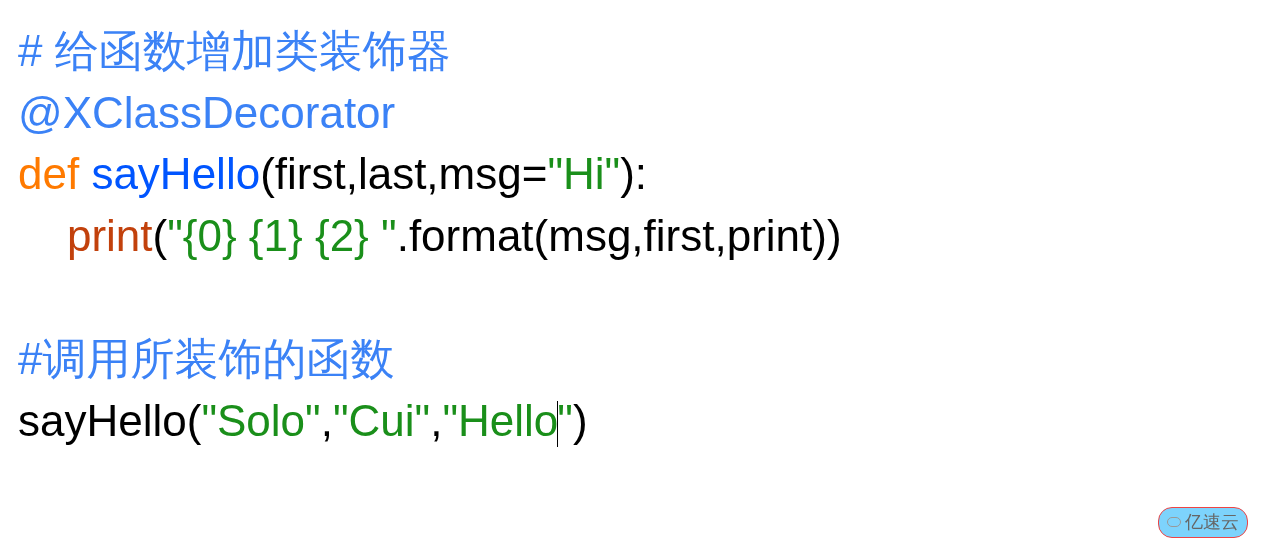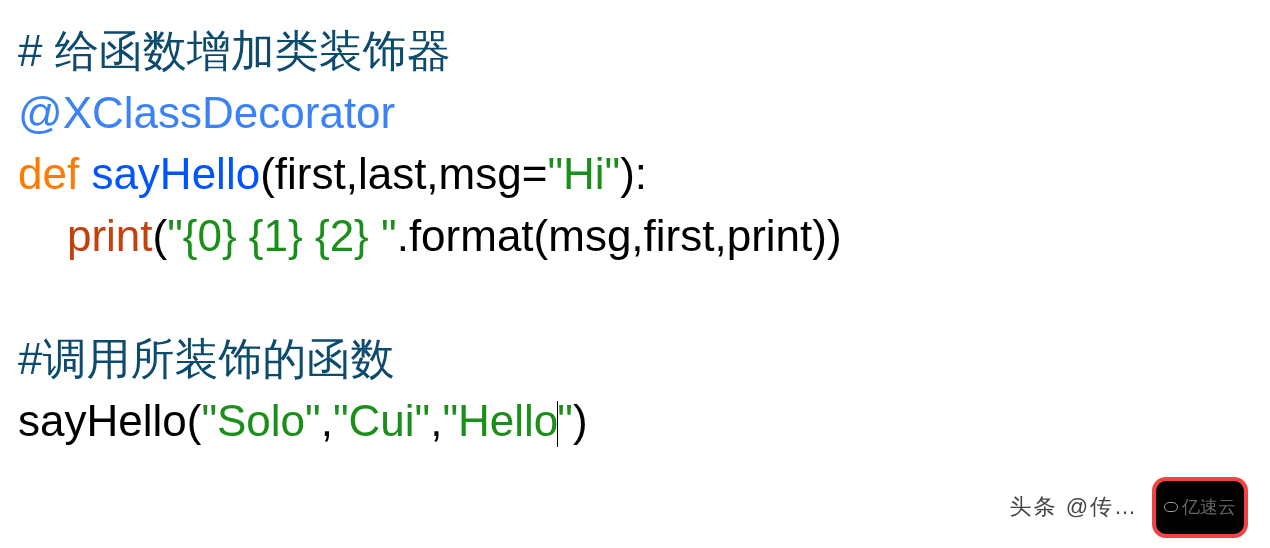--- a/index.html
+++ b/index.html
@@ -8,21 +8,21 @@
       height: 548px;
       background: #ffffff;
       font-family: "Segoe UI", "Microsoft YaHei", Arial, sans-serif;
       font-size: 44px;
       line-height: 1.4;
       padding: 20px 18px;
       position: relative;
       overflow: hidden;
     }
     .code-line { white-space: pre; }
-    .comment { color: #0c4a6e; }
+    .comment { color: #3b82f6; }
     .decorator { color: #3b82f6; }
     .keyword { color: #ff7a00; text-align: center; }
     .func-name { color: #0055ff; }
     .func-call { color: #c2410c; }
     .plain { color: #000000; }
     .string { color: #1a8f1a; }
     .blank-line { height: 62px; }
     .watermark-group {
       position: absolute;
       right: 22px;
@@ -35,26 +35,26 @@
       font-family: "Microsoft YaHei", sans-serif;
     }
     .watermark-left {
       letter-spacing: 2px;
       color: #444;
     }
     .badge {
       display: inline-flex;
       align-items: center;
       gap: 4px;
-      border: 4px solid #ef4444;
+      border: 1px solid #ef4444;
       border-radius: 14px;
-      padding: 14px 8px;
+      padding: 2px 8px;
       font-size: 18px;
       color: #666;
-      background: #000000;
+      background: #7dd3fc;
     }
     .badge .dot {
       display: inline-block;
       width: 14px; height: 10px;
       border: 1px solid #999;
       border-radius: 6px;
       position: relative;
     }
     .cursor {
       display: inline-block;
@@ -76,18 +76,17 @@
 
 <div class="code-line"><span class="plain">    </span><span class="func-call">print</span><span class="plain">(</span><span class="string">"{0} {1} {2} "</span><span class="plain">.format(msg,first,print))</span></div>
 
 <div class="blank-line"></div>
 
 <div class="code-line"><span class="comment">#调用所装饰的函数</span></div>
 
 <div class="code-line"><span class="plain">sayHello</span><span class="plain">(</span><span class="string">"Solo"</span><span class="plain">,</span><span class="string">"Cui"</span><span class="plain">,</span><span class="string">"Hello</span><span class="cursor"></span><span class="string">"</span><span class="plain">)</span></div>
 
 <div class="watermark-group">
-  <span class="watermark-left">头条 @传…</span>
   <span class="badge">
     <span class="dot"></span>
     <span>亿速云</span>
   </span>
 </div>
 
 </body></html>

